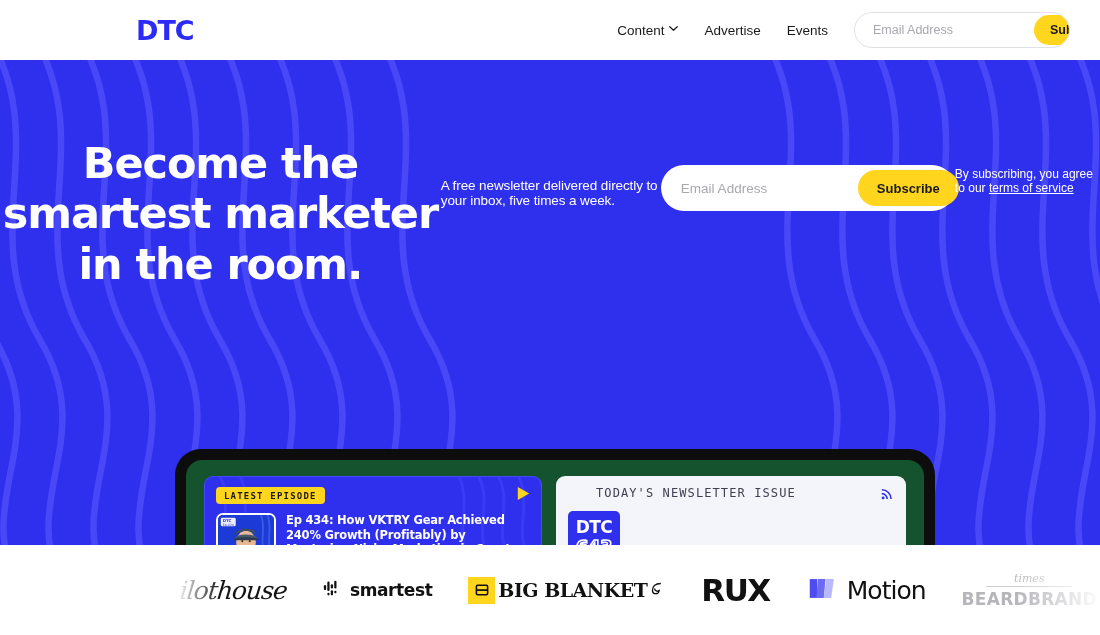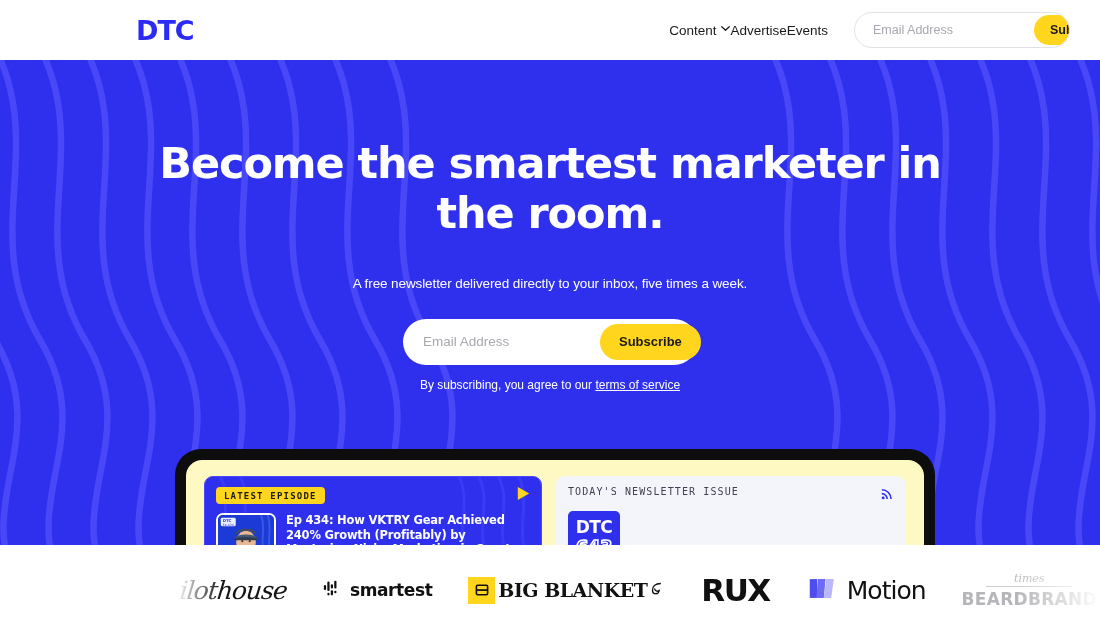--- a/index.html
+++ b/index.html
@@ -20,21 +20,21 @@
   .nav-logo {
     margin-left:136px;
     font-size:27px; font-weight:bold; letter-spacing:-1px;
     color:#2b2bf5; font-family:"DejaVu Sans", sans-serif;
     line-height:1;
   }
   .nav-right {
     margin-left:auto; margin-right:30px;
     display:flex; align-items:center; gap:26px;
   }
-  .nav-links { display:flex; align-items:center; }
+  .nav-links { display:flex; align-items:center; gap:26px; }
   .nav-link {
     font-size:13.5px; color:#1a1a1a; text-decoration:none;
     display:flex; align-items:center; gap:5px; white-space:nowrap;
   }
   .chev { width:9px; height:9px; display:inline-block; position:relative; top:-1px; }
   .chev svg { display:block; }
 
   .nav-form {
     display:flex; align-items:center;
     width:216px; height:36px;
@@ -60,21 +60,21 @@
   
   .hero {
     position:relative;
     height:485px; width:100%;
     background:#2f2fee;
     overflow:hidden;
   }
   .waves { position:absolute; inset:0; width:100%; height:100%; }
   .hero-inner {
     position:relative; z-index:3;
-    display:flex; flex-direction:column; align-items:center;
+    display:flex; flex-direction:row; align-items:center;
   }
   .headline {
     margin-top:78px;
     width:790px; text-align:center;
     color:#ffffff;
     font-family:"DejaVu Sans", sans-serif;
     font-weight:bold; font-size:43px; line-height:1.17;
     letter-spacing:-1.1px;
   }
   .subhead {
@@ -103,21 +103,21 @@
   
   .device {
     position:absolute; z-index:4;
     left:175px; top:389px;
     width:760px; height:175px;
     background:#0d0d0d;
     border-radius:26px 26px 0 0;
     padding:11px 11px 0 11px;
   }
   .device-screen {
-    background:#fef9c3;
+    background:#14532d;
     border-radius:16px 16px 0 0;
     height:100%;
     padding:16px 18px 0 18px;
     display:flex; gap:14px;
   }
 
   
   .pod-card {
     width:338px; height:108px;
     background:#2f2fee; border-radius:9px;
@@ -151,21 +151,21 @@
   
   .news-card {
     flex:1; height:108px;
     background:#f4f5fb; border-radius:9px;
     padding:10px 12px;
     display:flex; flex-direction:column;
   }
   .news-top { display:flex; align-items:flex-start; }
   .news-eyebrow {
     font-family:"DejaVu Sans Mono", monospace;
-    font-size:10px; letter-spacing:1.1px; color:#3f4152;
+    font-size:12px; letter-spacing:1.1px; color:#3f4152;margin-left:28px;
   }
   .rss { margin-left:auto; }
   .news-body { display:flex; gap:11px; margin-top:7px; }
   .news-thumb {
     width:52px; height:52px; flex:none;
     background:#2f2fee; border-radius:5px;
     display:flex; flex-direction:column; align-items:center; justify-content:center;
     font-family:"DejaVu Sans", sans-serif; line-height:1;
   }
   .nt-1 { color:#fff; font-weight:bold; font-size:17px; letter-spacing:-0.5px; }

